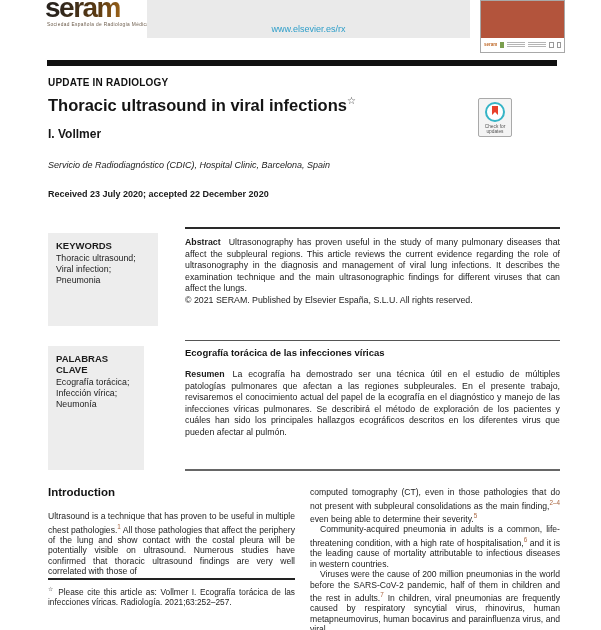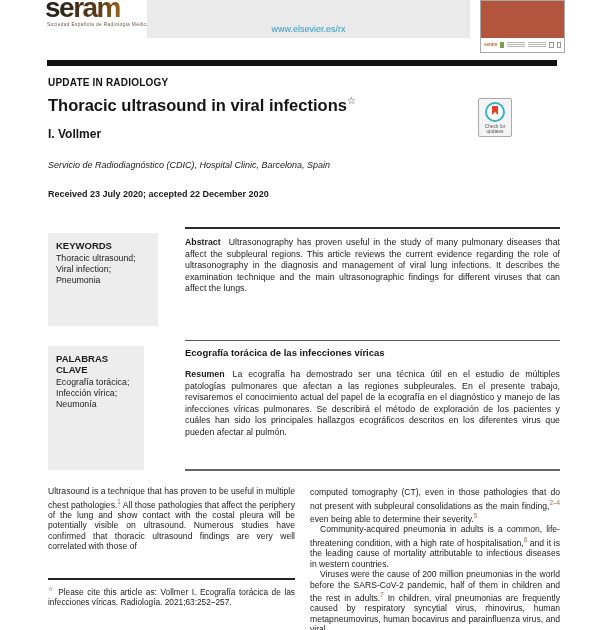--- a/index.html
+++ b/index.html
@@ -127,39 +127,41 @@
 
   <div class="kw-box">
     <div class="kw-heading">KEYWORDS</div>
     <div class="kw-item">Thoracic ultrasound;</div>
     <div class="kw-item">Viral infection;</div>
     <div class="kw-item">Pneumonia</div>
   </div>
 
   <div class="abstract">
     <p class="para-just"><span class="lead">Abstract</span><span>Ultrasonography has proven useful in the study of many pulmonary diseases that affect the subpleural regions. This article reviews the current evidence regarding the role of ultrasonography in the diagnosis and management of viral lung infections. It describes the examination technique and the main ultrasonographic findings for different viruses that can affect the lungs.</span></p>
+    <p class="copyright">© 2021 SERAM. Published by Elsevier España, S.L.U. All rights reserved.</p>
   </div>
 
   <div class="rule-mid"></div>
 
   <div class="pc-box">
     <div class="kw-heading">PALABRAS CLAVE</div>
     <div class="kw-item">Ecografía torácica;</div>
     <div class="kw-item">Infección vírica;</div>
     <div class="kw-item">Neumonía</div>
   </div>
 
   <div class="es-block">
     <div class="es-heading">Ecografía torácica de las infecciones víricas</div>
     <p class="para-just"><span class="lead">Resumen</span><span>La ecografía ha demostrado ser una técnica útil en el estudio de múltiples patologías pulmonares que afectan a las regiones subpleurales. En el presente trabajo, revisaremos el conocimiento actual del papel de la ecografía en el diagnóstico y manejo de las infecciones víricas pulmonares. Se describirá el método de exploración de los pacientes y cuáles han sido los principales hallazgos ecográficos descritos en los diferentes virus que pueden afectar al pulmón.</span></p>
   </div>
 
   <div class="rule-bottom"></div>
 
   <div class="col-left">
+    <h2 class="intro-heading">Introduction</h2>
     <p class="body-para"><span>Ultrasound is a technique that has proven to be useful in multiple chest pathologies.</span><sup class="cite">1</sup><span> All those pathologies that affect the periphery of the lung and show contact with the costal pleura will be potentially visible on ultrasound. Numerous studies have confirmed that thoracic ultrasound findings are very well correlated with those of</span></p>
   </div>
 
   <div class="col-right">
     <p class="body-para"><span>computed tomography (CT), even in those pathologies that do not present with subpleural consolidations as the main finding,</span><sup class="cite">2–4</sup><span> even being able to determine their severity.</span><sup class="cite">5</sup></p>
     <p class="body-para indent"><span>Community-acquired pneumonia in adults is a common, life-threatening condition, with a high rate of hospitalisation,</span><sup class="cite">6</sup><span> and it is the leading cause of mortality attributable to infectious diseases in western countries.</span></p>
     <p class="body-para indent"><span>Viruses were the cause of 200 million pneumonias in the world before the SARS-CoV-2 pandemic, half of them in children and the rest in adults.</span><sup class="cite">7</sup><span> In children, viral pneumonias are frequently caused by respiratory syncytial virus, rhinovirus, human metapneumovirus, human bocavirus and parainfluenza virus, and viral</span></p>
   </div>
 
   <div class="footnote">

